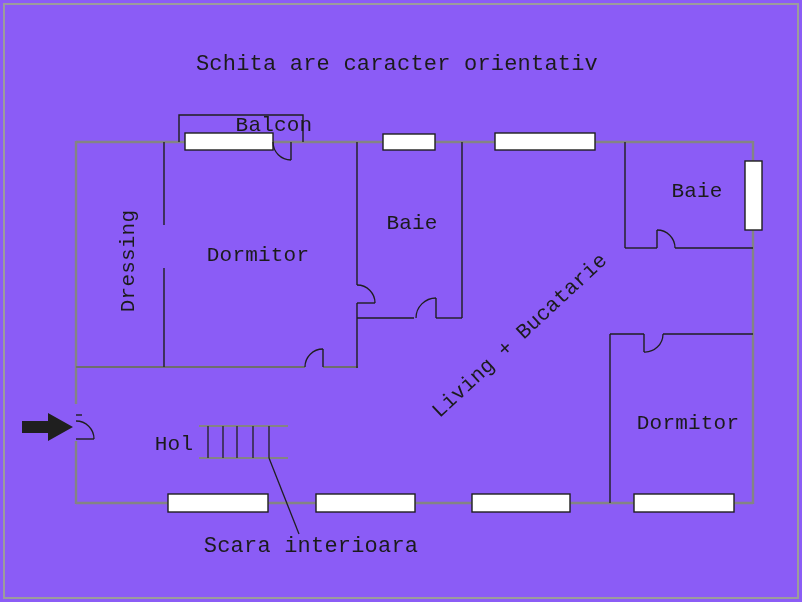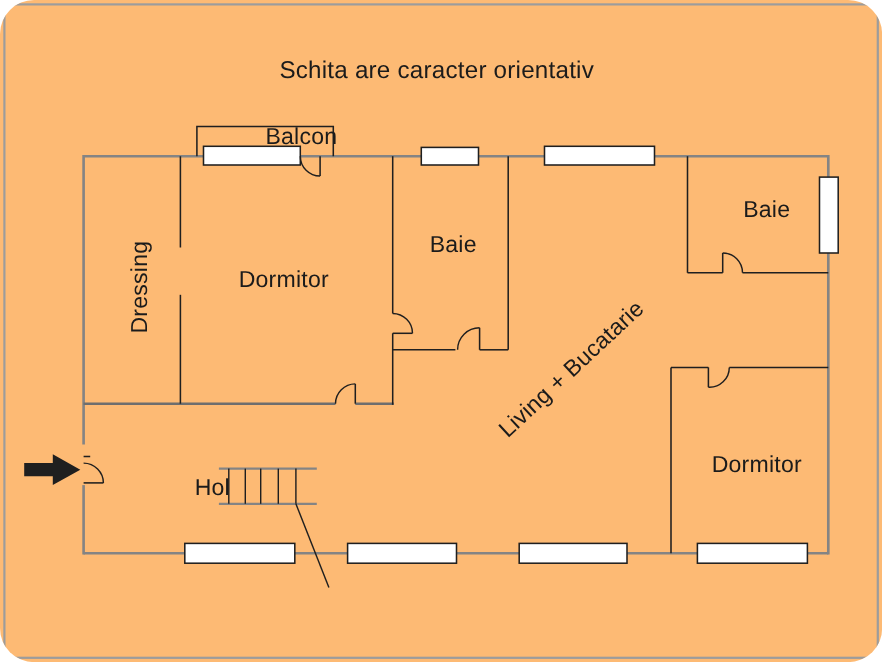--- a/index.html
+++ b/index.html
@@ -1,29 +1,29 @@
 <!DOCTYPE html>
 <html><head>
 <meta charset="utf-8">
 <style>
   html,body{margin:0;padding:0;background:#fff;}
-  #stage{position:relative;width:802px;height:602px;background:#fdba74;overflow:hidden;
-         font-family:Liberation Sans, sans-serif;border-radius:31px;}
+  #stage{position:relative;width:802px;height:602px;background:#8b5cf6;overflow:hidden;
+         font-family:Liberation Mono, monospace;}
   #plan-svg{position:absolute;left:0;top:0;}
   .lbl{position:absolute;transform:translate(-50%,-50%);font-size:21px;color:#1b1b1b;
        white-space:nowrap;letter-spacing:0.2px;}
   .lbl-title{left:397px;top:64px;font-size:22px;}
   .lbl-balcon{left:242px;top:125px;margin-left:32px;}
   .lbl-dressing{left:128px;top:261px;transform:translate(-50%,-50%) rotate(-90deg);}
   .lbl-dormitor-left{left:258px;top:255px;}
   .lbl-baie-mid{left:412px;top:223px;}
   .lbl-baie-right{left:697px;top:191px;}
   .lbl-living{left:520px;top:336px;transform:translate(-50%,-50%) rotate(-43deg);}
   .lbl-dormitor-right{left:688px;top:423px;}
-  .lbl-hol{left:193px;top:444px;}
+  .lbl-hol{left:174px;top:444px;}
   .lbl-scara{left:311px;top:546px;font-size:22px;}
 </style>
 </head>
 <body>
 
 <div id="stage">
   <svg id="plan-svg" width="802" height="602" viewBox="0 0 802 602">
       <rect x="4" y="4" width="794" height="594" fill="none" stroke="#9c9c9c" stroke-width="2"></rect>
       <line x1="76" y1="142" x2="753" y2="142" stroke="#848484" stroke-width="2.4"></line>
       <line x1="76" y1="141" x2="76" y2="404" stroke="#848484" stroke-width="2.4"></line>
@@ -82,13 +82,14 @@
 
   <div class="lbl lbl-title">Schita are caracter orientativ</div>
   <div class="lbl lbl-balcon">Balcon</div>
   <div class="lbl lbl-dressing">Dressing</div>
   <div class="lbl lbl-dormitor-left">Dormitor</div>
   <div class="lbl lbl-baie-mid">Baie</div>
   <div class="lbl lbl-baie-right">Baie</div>
   <div class="lbl lbl-living">Living + Bucatarie</div>
   <div class="lbl lbl-dormitor-right">Dormitor</div>
   <div class="lbl lbl-hol">Hol</div>
+  <div class="lbl lbl-scara">Scara interioara</div>
 </div>
 
 </body></html>

